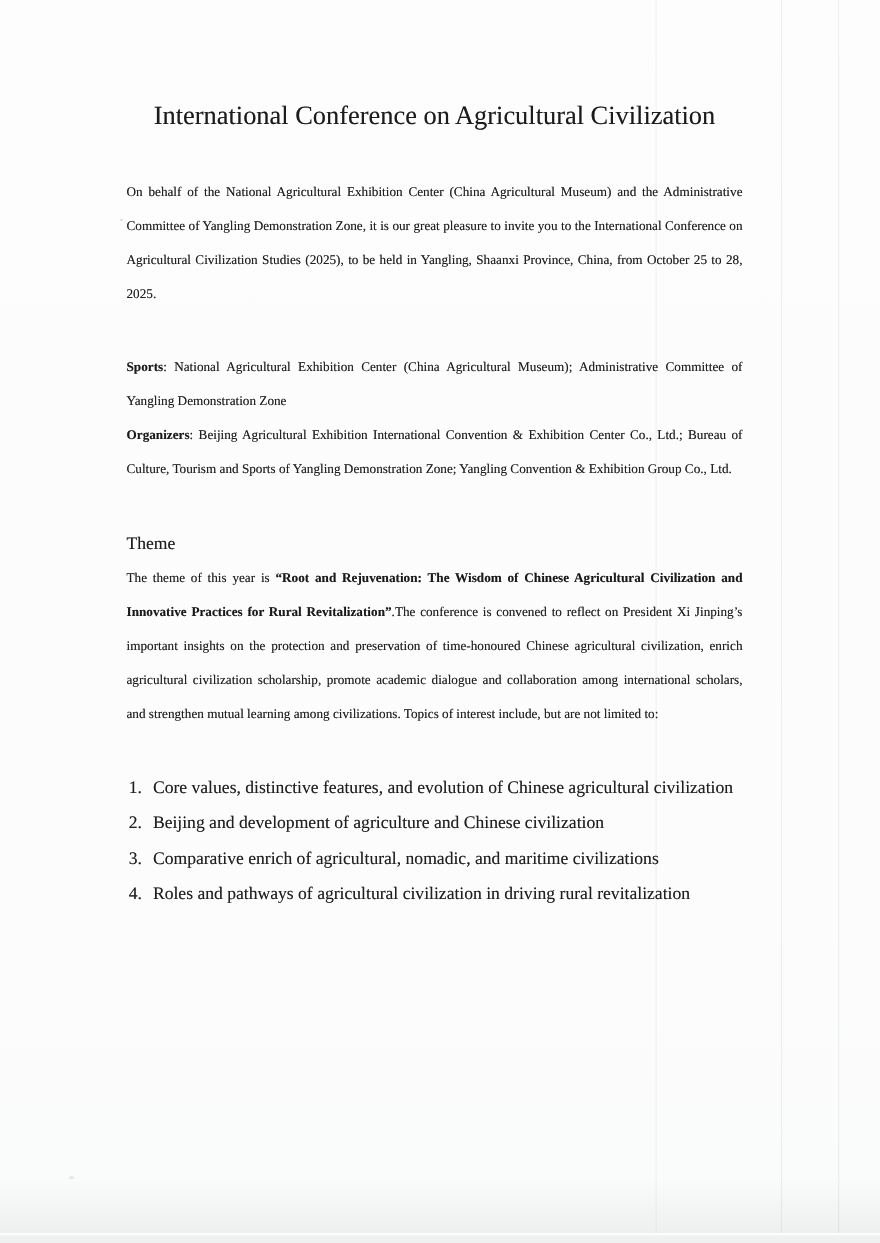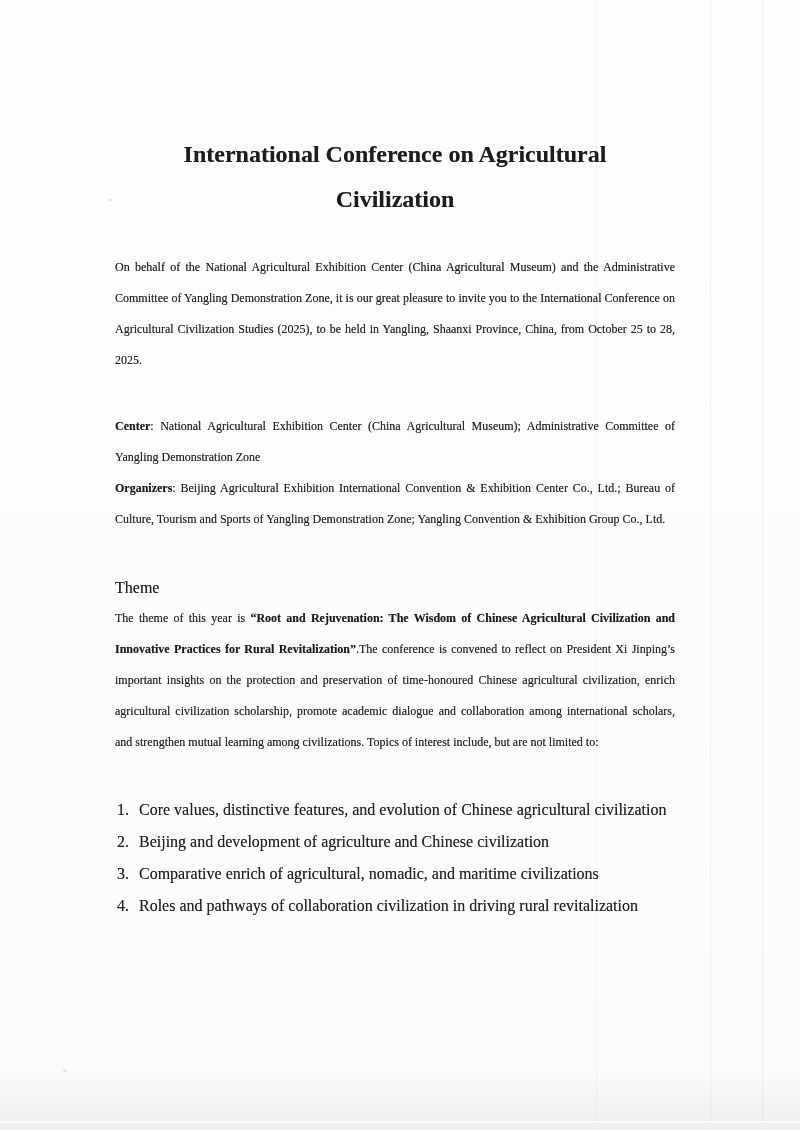--- a/index.html
+++ b/index.html
@@ -43,22 +43,22 @@
     background: #eff1f1;
     border-top: 2px solid #fbfcfc;
     pointer-events: none;
   }
 
   .doc {
     position: absolute; left: 115px; top: 0; width: 560px;
     text-shadow: 0 0 0.55px rgba(35,35,35,0.5);
   }
   .title {
-    margin: 16px; padding-top: 116px;
-    font-size: 24px; font-weight: bold;
+    margin: 0; padding-top: 84px;
+    font-size: 24px; font-weight: normal;
     line-height: 45px; text-align: center;
     color: #1c1c1c;
   }
   .tline { display: block; }
   .body-par {
     margin: 0;
     font-size: 12px; line-height: 31px;
     text-align: justify;
     color: #202020;
   }
@@ -93,21 +93,21 @@
   <div class="speck speck-2"></div>
 
   <div class="doc">
 
     <h1 class="title">
       <span class="tline">International Conference on Agricultural Civilization</span>
     </h1>
 
     <p class="body-par intro">On behalf of the National Agricultural Exhibition Center (China Agricultural Museum) and the Administrative Committee of Yangling Demonstration Zone, it is our great pleasure to invite you to the International Conference on Agricultural Civilization Studies (2025), to be held in Yangling, Shaanxi Province, China, from October 25 to 28, 2025.</p>
 
-    <p class="body-par hosts"><b>Center</b><span>: National Agricultural Exhibition Center (China Agricultural Museum); Administrative Committee of Yangling Demonstration Zone</span></p>
+    <p class="body-par hosts"><b>Sports</b><span>: National Agricultural Exhibition Center (China Agricultural Museum); Administrative Committee of Yangling Demonstration Zone</span></p>
 
     <p class="body-par organizers"><b>Organizers</b><span>: Beijing Agricultural Exhibition International Convention &amp; Exhibition Center Co., Ltd.; Bureau of Culture, Tourism and Sports of Yangling Demonstration Zone; Yangling Convention &amp; Exhibition Group Co., Ltd.</span></p>
 
     <h2 class="theme-heading">Theme</h2>
 
     <p class="body-par theme"><span>The theme of this year is </span><b>“Root and Rejuvenation: The Wisdom of Chinese Agricultural Civilization and Innovative Practices for Rural Revitalization”</b><span>.The conference is convened to reflect on President Xi Jinping’s important insights on the protection and preservation of time-honoured Chinese agricultural civilization, enrich agricultural civilization scholarship, promote academic dialogue and collaboration among international scholars, and strengthen mutual learning among civilizations. Topics of interest include, but are not limited to:</span></p>
 
     <div class="topics">
       <p class="topic">
         <span class="num">1.</span>
@@ -116,21 +116,21 @@
       <p class="topic">
         <span class="num">2.</span>
         <span class="ttext">Beijing and development of agriculture and Chinese civilization</span>
       </p>
       <p class="topic">
         <span class="num">3.</span>
         <span class="ttext">Comparative enrich of agricultural, nomadic, and maritime civilizations</span>
       </p>
       <p class="topic">
         <span class="num">4.</span>
-        <span class="ttext">Roles and pathways of collaboration civilization in driving rural revitalization</span>
+        <span class="ttext">Roles and pathways of agricultural civilization in driving rural revitalization</span>
       </p>
     </div>
 
   </div>
 
   <div class="bottom-shade"></div>
   <div class="bottom-edge"></div>
 
 </div>
 

